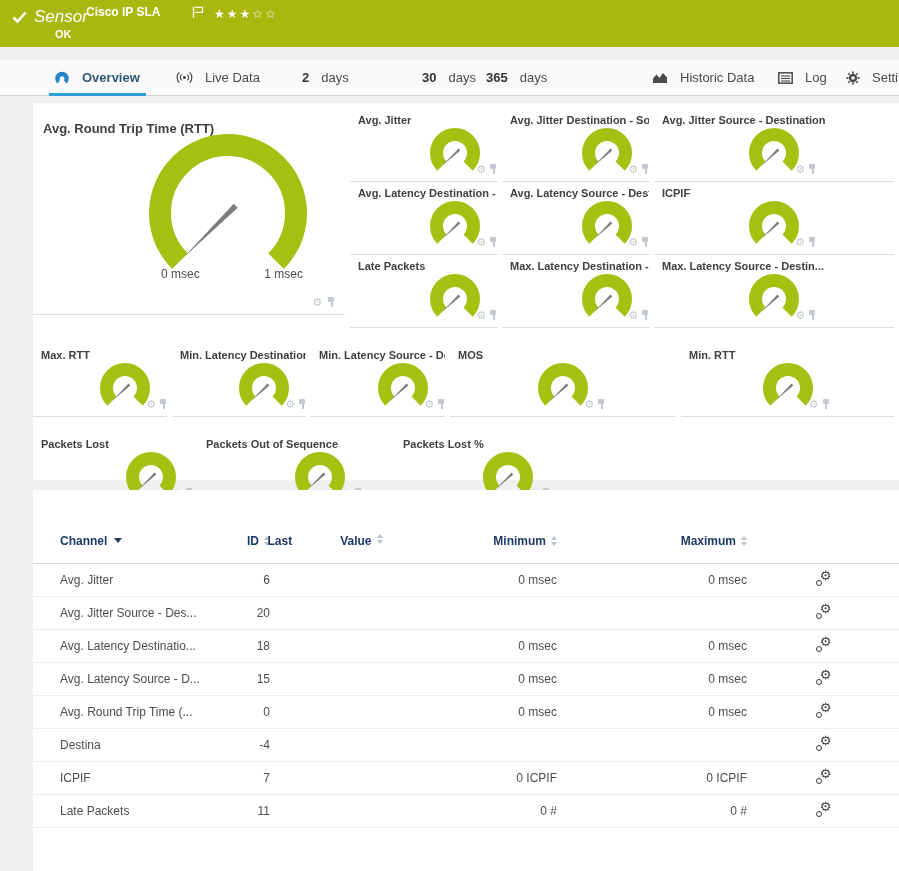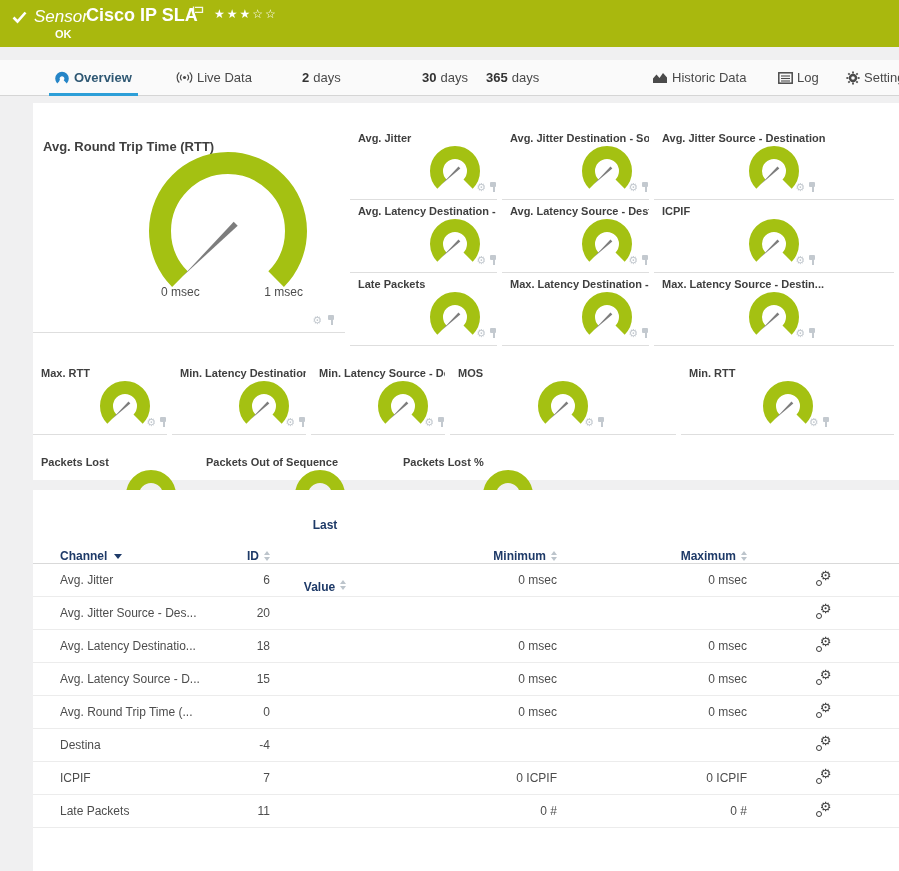--- a/index.html
+++ b/index.html
@@ -5,37 +5,37 @@
   html,body{margin:0;padding:0;}
   body{
     width:899px;height:871px;position:relative;overflow:hidden;
     background:#f0f0f1;font-family:"Liberation Sans",sans-serif;
     -webkit-font-smoothing:antialiased;
   }
   
   .hdr{position:absolute;left:0;top:0;width:899px;height:47px;background:#a9b80e;text-align:right;}
   .hdr-check{position:absolute;left:12px;top:11px;}
   .hdr-kind{position:absolute;left:34px;top:7px;font-style:italic;font-size:17px;color:#fff;}
-  .hdr-title{position:absolute;left:86px;top:5px;font-size:18px;font-weight:bold;color:#fff;}
+  .hdr-title{position:absolute;left:86px;top:5px;font-size:12px;font-weight:bold;color:#fff;}
   .hdr-flag{position:absolute;left:192px;top:6px;}
   .hdr-stars{position:absolute;left:214px;top:7px;font-family:"DejaVu Sans",sans-serif;
              font-size:12px;color:#fff;letter-spacing:2px;cursor:pointer;}
   .hdr-status{position:absolute;left:55px;top:28px;font-size:11px;font-weight:bold;color:#fff;}
   
   .tabbar{position:absolute;left:0;top:60px;width:899px;height:35px;background:#fafafa;
           border-bottom:1px solid #d5d5d5;}
-  .tab{position:absolute;top:0;height:35px;display:flex;align-items:center;gap:4px;
+  .tab{position:absolute;top:0;height:35px;display:flex;align-items:center;gap:12px;
        font-size:13px;color:#4a4a4a;cursor:pointer;white-space:nowrap;}
   .tab .num{font-weight:bold;color:#333;}
   .tab.active{font-weight:bold;color:#2f5873;}
   .tab.active::after{content:"";position:absolute;left:-6px;right:-6px;bottom:-1px;height:3px;
        background:#2d9fd8;}
   
   .panel{position:absolute;background:#fff;}
-  .panel-g{left:33px;top:103px;width:866px;height:377px;padding-top:24px;box-sizing:border-box;}
+  .panel-g{left:33px;top:103px;width:866px;height:377px;padding-top:6px;box-sizing:border-box;}
   .panel-t{left:33px;top:490px;width:866px;height:381px;padding-top:28px;box-sizing:border-box;}
   
   .sec-top{display:flex;height:219px;}
   .big-tile{position:relative;width:312px;height:206px;border-bottom:1px solid #dedede;
             box-sizing:border-box;margin-right:5px;}
   .big-title{position:absolute;left:10px;top:12px;font-size:13px;font-weight:bold;color:#3f3f3f;}
   .big-g{position:absolute;left:110px;top:18px;width:170px;}
   .big-labels{display:flex;justify-content:space-between;padding:0 10px 0 18px;
               font-size:12px;color:#4d4d4d;margin-top:-14px;}
   .big-icons{position:absolute;right:10px;bottom:6px;display:flex;gap:5px;align-items:flex-end;}
@@ -61,21 +61,21 @@
                background:#c3c9cf;border-radius:1px;}
   .icon-pin-s::after{content:"";position:absolute;left:3.5px;top:5px;width:2px;height:5px;
                background:#c3c9cf;}
   
   .tgrid{display:grid;grid-template-columns:170px 40px 110px 177px 190px 1fr;
          align-items:center;padding-left:27px;box-sizing:border-box;}
   .thead{height:46px;border-bottom:1px solid #d9d9d9;font-size:12px;font-weight:bold;
          color:#1e3a68;align-items:center;}
   .th{display:flex;align-items:center;cursor:pointer;}
   .th-right{justify-content:flex-end;}
-  .th-center{flex-direction:column;justify-content:center;line-height:14px;gap:48px;}
+  .th-center{flex-direction:row;justify-content:center;line-height:14px;gap:48px;}
   .th-center .l2{display:flex;align-items:flex-start;}
   .caret{width:0;height:0;border-left:4px solid transparent;border-right:4px solid transparent;
          border-top:5px solid #1e3a68;margin-left:7px;}
   .sort{display:inline-flex;flex-direction:column;gap:2px;margin-left:5px;}
   .sort i{display:block;width:0;height:0;border-left:3.5px solid transparent;
           border-right:3.5px solid transparent;}
   .s-up{border-bottom:4px solid #bcc4cb;}
   .s-dn{border-top:4px solid #bcc4cb;}
   .trow{height:33px;border-bottom:1px solid #ececec;font-size:12px;color:#4d4d4d;}
   .c-name{white-space:nowrap;overflow:hidden;cursor:pointer;}

